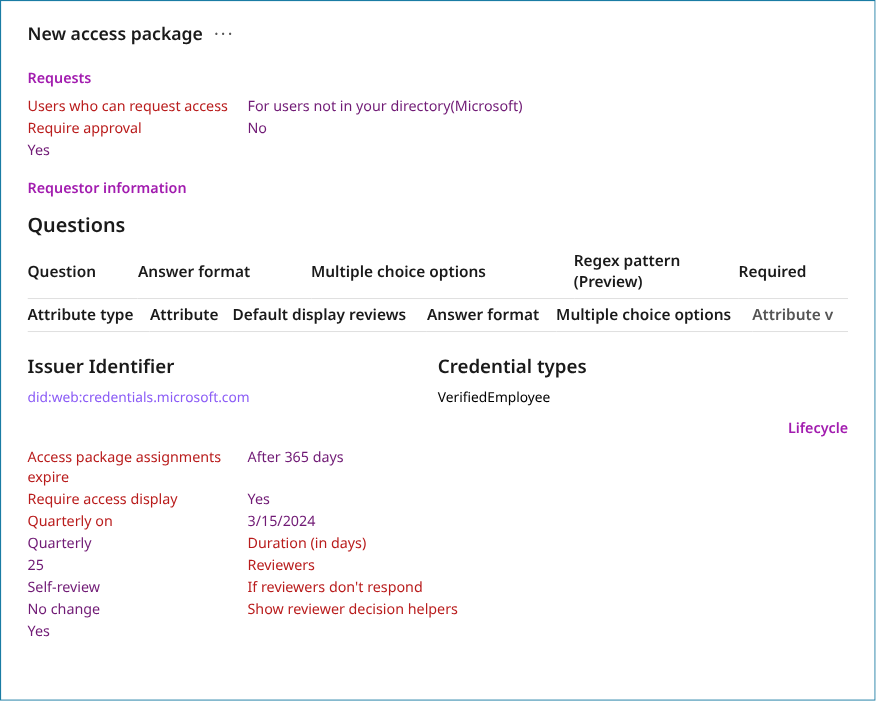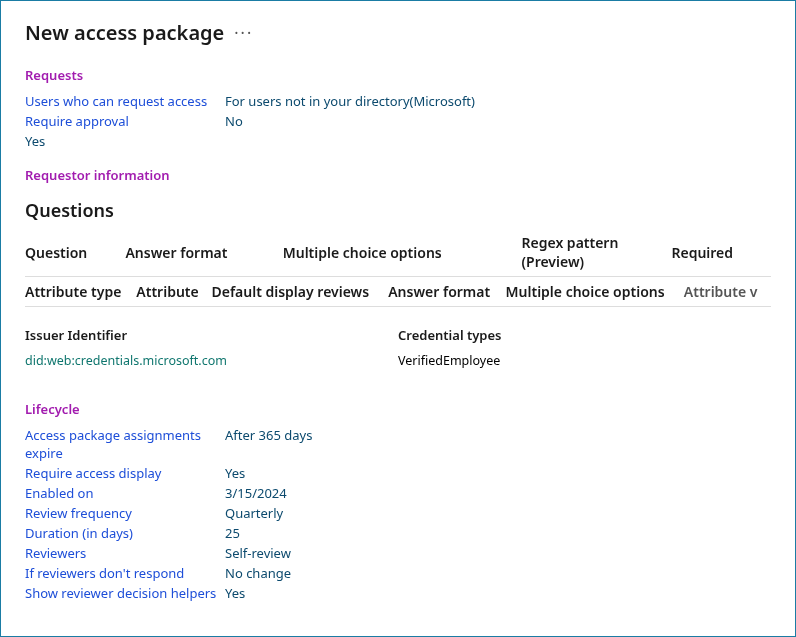--- a/index.html
+++ b/index.html
@@ -23,21 +23,21 @@
     .content {
       padding: 18px 24px 24px 24px;
     }
     .page-title-row {
       display: flex;
       align-items: center;
       gap: 10px;
       margin-bottom: 20px;
     }
     .page-title {
-      font-size: 20px;
+      font-size: 16px;
       font-weight: 600;
       color: #1a1a1a;
     }
     .ellipsis-icon {
       color: #555;
       font-size: 16px;
       cursor: pointer;
       letter-spacing: 2px;
     }
     .section-title {
@@ -47,25 +47,25 @@
       margin-bottom: 8px;
       margin-top: 16px;
     }
     .info-grid {
       display: grid;
       grid-template-columns: 200px auto;
       row-gap: 2px;
       margin-bottom: 4px;
     }
     .info-label {
-      color: #1d4ed8;
+      color: #b91c1c;
       font-weight: 400;
     }
     .info-value {
-      color: #0c4a6e;
+      color: #701a75;
     }
     .sub-section-title {
       font-weight: 600;
       color: #1a1a1a;
       margin-top: 14px;
       margin-bottom: 6px;
       font-size: 18px;
     }
     .table-container {
       overflow-x: auto;
@@ -91,28 +91,28 @@
     }
     .verified-ids-grid {
       display: grid;
       grid-template-columns: 1fr 1fr;
       gap: 0;
     }
     .verified-ids-header {
       font-weight: 600;
       padding: 5px 0;
       color: #1a1a1a;
-      font-size: 13px;
+      font-size: 17px;
     }
     .verified-ids-value {
       padding: 3px 0;
       font-size: 12.5px;
     }
     .link-text {
-      color: #0f766e;
+      color: #8b5cf6;
       text-decoration: none;
       cursor: pointer;
     }
     .attributes-table th:last-child,
     .attributes-table td:last-child {
       color: #555;
     }
   </style>
 </head>
 <body>
@@ -174,29 +174,28 @@
       <div class="verified-ids-grid">
         <div class="verified-ids-header">Issuer Identifier</div>
         <div class="verified-ids-header">Credential types</div>
         <div class="verified-ids-value">
           <a class="link-text">did:web:credentials.microsoft.com</a>
         </div>
         <div class="verified-ids-value">VerifiedEmployee</div>
       </div>
     </div>
 
-    <div class="section-title" style="margin-top:28px;">Lifecycle</div>
+    <div class="section-title" style="margin-top:8px;text-align:right;">Lifecycle</div>
     <div class="info-grid">
       <span class="info-label">Access package assignments expire</span>
       <span class="info-value">After 365 days</span>
       <span class="info-label">Require access display</span>
       <span class="info-value">Yes</span>
-      <span class="info-label">Enabled on</span>
+      <span class="info-label">Quarterly on</span>
       <span class="info-value">3/15/2024</span>
-      <span class="info-label">Review frequency</span>
       <span class="info-value">Quarterly</span>
       <span class="info-label">Duration (in days)</span>
       <span class="info-value">25</span>
       <span class="info-label">Reviewers</span>
       <span class="info-value">Self-review</span>
       <span class="info-label">If reviewers don't respond</span>
       <span class="info-value">No change</span>
       <span class="info-label">Show reviewer decision helpers</span>
       <span class="info-value">Yes</span>
 

